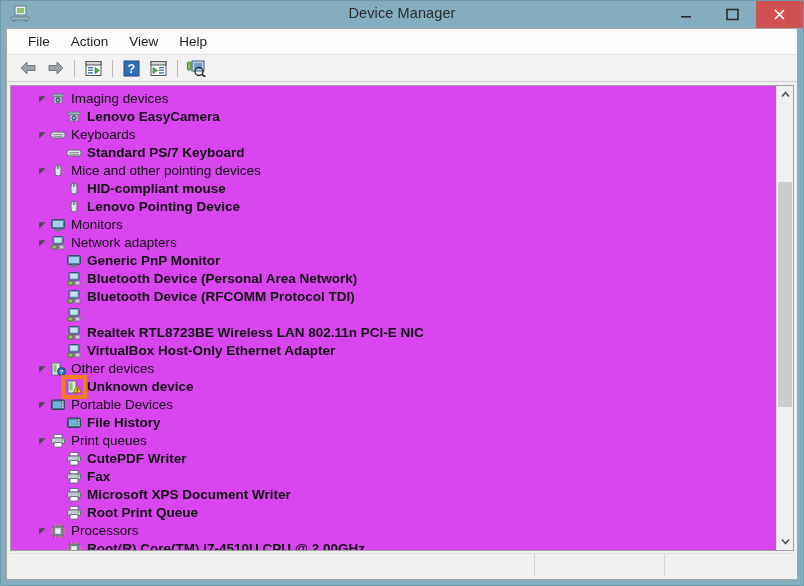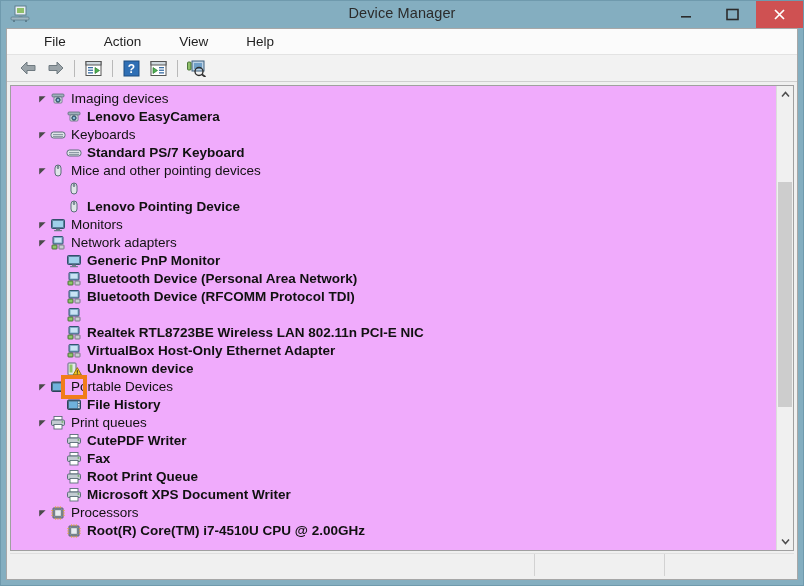--- a/index.html
+++ b/index.html
@@ -68,22 +68,21 @@
   }
 
   
   #menubar {
     height: 26px;
     flex: 0 0 26px;
     background: #fbfbfb;
     border-bottom: 1px solid #e3e3e3;
     display: flex;
     align-items: center;
-    padding-left: 28px;
-    gap: 17px;
+    padding-left: 12px;
   }
   .menu-item {
     font-size: 13.5px;
     color: #1f1f1f;
     padding: 3px 9px;
     margin-right: 3px;
     cursor: default;
   }
 
   
@@ -103,21 +102,21 @@
   }
   .tb-sep {
     width: 1px; height: 17px;
     background: #b9b9b9;
     margin: 0 5px;
   }
 
   
   #treewrap {
     flex: 1 1 auto;
-    background: #f0abfc;
+    background: #d946ef;
     border: 1px solid #a0a0a0;
     margin: 3px 3px 0 3px;
     position: relative;
     display: flex;
     overflow: hidden;
   }
   #tree {
     flex: 1 1 auto;
     position: relative;
     overflow: hidden;
@@ -388,20 +387,21 @@
             <span class="tlabel">Mice and other pointing devices</span>
           </div>
           <div class="row lvl2">
             <span class="ticon">
               <svg width="16" height="16" viewBox="0 0 16 16">
                 <path d="M5 5 q0-3 3-3 q3 0 3 3 v5 q0 3 -3 3 q-3 0 -3 -3 z" fill="#dfe4e8" stroke="#5b6d78" stroke-width="1"></path>
                 <line x1="8" y1="2.2" x2="8" y2="6" stroke="#5b6d78" stroke-width="0.9"></line>
                 <rect x="7.2" y="3" width="1.6" height="2.4" rx="0.7" fill="#9aa8b2" stroke="#5b6d78" stroke-width="0.6"></rect>
               </svg>
             </span>
+            <span class="tlabel">HID-compliant mouse</span>
           </div>
           <div class="row lvl2">
             <span class="ticon">
               <svg width="16" height="16" viewBox="0 0 16 16">
                 <path d="M5 5 q0-3 3-3 q3 0 3 3 v5 q0 3 -3 3 q-3 0 -3 -3 z" fill="#dfe4e8" stroke="#5b6d78" stroke-width="1"></path>
                 <line x1="8" y1="2.2" x2="8" y2="6" stroke="#5b6d78" stroke-width="0.9"></line>
                 <rect x="7.2" y="3" width="1.6" height="2.4" rx="0.7" fill="#9aa8b2" stroke="#5b6d78" stroke-width="0.6"></rect>
               </svg>
             </span>
             <span class="tlabel">Lenovo Pointing Device</span>
@@ -495,20 +495,36 @@
           <div class="row lvl2">
             <span class="ticon">
               <svg width="16" height="16" viewBox="0 0 16 16">
                 <rect x="3" y="1.5" width="10" height="7.5" rx="0.8" fill="#7fa8c8" stroke="#33556f" stroke-width="1"></rect>
                 <rect x="4.5" y="3" width="7" height="4.5" fill="#c9e3f4"></rect>
                 <rect x="2" y="10" width="5" height="4" rx="0.6" fill="#8fc46a" stroke="#3d6a2c" stroke-width="0.9"></rect>
                 <rect x="9" y="10" width="5" height="4" rx="0.6" fill="#c9cdd1" stroke="#6b7278" stroke-width="0.9"></rect>
               </svg>
             </span>
             <span class="tlabel">VirtualBox Host-Only Ethernet Adapter</span>
+          </div>
+          <div class="row lvl1">
+            <span class="arrow">
+              <svg width="9" height="9" viewBox="0 0 9 9">
+                <path d="M1.2 1.2 L7.6 1.2 L1.2 7.6 Z" fill="#4a4a4a"></path>
+              </svg>
+            </span>
+            <span class="ticon">
+              <svg width="16" height="16" viewBox="0 0 16 16">
+                <rect x="2" y="2" width="8" height="12" rx="0.8" fill="#e6e9ec" stroke="#5b6d78" stroke-width="1"></rect>
+                <rect x="3.5" y="3.5" width="3" height="8" fill="#8fc46a"></rect>
+                <circle cx="11.5" cy="10.5" r="4" fill="#2f6fb5" stroke="#17406b" stroke-width="0.8"></circle>
+                <text x="11.5" y="13" font-family="Liberation Sans, sans-serif" font-size="6.2" font-weight="bold" fill="#ffffff" text-anchor="middle">?</text>
+              </svg>
+            </span>
+            <span class="tlabel">Other devices</span>
           </div>
           <div class="row lvl2">
             <span class="ticon">
               <svg width="16" height="16" viewBox="0 0 16 16">
                 <rect x="2" y="2" width="8" height="12" rx="0.8" fill="#e6e9ec" stroke="#5b6d78" stroke-width="1"></rect>
                 <rect x="3.5" y="3.5" width="3" height="8" fill="#8fc46a"></rect>
                 <path d="M11.3 6.6 L15.4 13.8 L7.2 13.8 Z" fill="#f2c522" stroke="#8a6a06" stroke-width="0.9" stroke-linejoin="round"></path>
                 <rect x="10.8" y="9.2" width="1" height="2.6" fill="#2b2b2b"></rect>
                 <rect x="10.8" y="12.3" width="1" height="1" fill="#2b2b2b"></rect>
               </svg>
@@ -584,32 +600,32 @@
           </div>
           <div class="row lvl2">
             <span class="ticon">
               <svg width="16" height="16" viewBox="0 0 16 16">
                 <rect x="4" y="1.5" width="8" height="3.5" fill="#ffffff" stroke="#5b6d78" stroke-width="0.9"></rect>
                 <rect x="1.5" y="5" width="13" height="5.5" rx="1.2" fill="#c3cbd2" stroke="#5b6d78" stroke-width="1"></rect>
                 <rect x="4" y="9.5" width="8" height="4.5" fill="#ffffff" stroke="#5b6d78" stroke-width="0.9"></rect>
                 <rect x="11.6" y="6.3" width="1.6" height="1.3" fill="#5fa64f"></rect>
               </svg>
             </span>
-            <span class="tlabel">Root Print Queue</span>
+            <span class="tlabel">Microsoft XPS Document Writer</span>
           </div>
           <div class="row lvl2">
             <span class="ticon">
               <svg width="16" height="16" viewBox="0 0 16 16">
                 <rect x="4" y="1.5" width="8" height="3.5" fill="#ffffff" stroke="#5b6d78" stroke-width="0.9"></rect>
                 <rect x="1.5" y="5" width="13" height="5.5" rx="1.2" fill="#c3cbd2" stroke="#5b6d78" stroke-width="1"></rect>
                 <rect x="4" y="9.5" width="8" height="4.5" fill="#ffffff" stroke="#5b6d78" stroke-width="0.9"></rect>
                 <rect x="11.6" y="6.3" width="1.6" height="1.3" fill="#5fa64f"></rect>
               </svg>
             </span>
-            <span class="tlabel">Microsoft XPS Document Writer</span>
+            <span class="tlabel">Root Print Queue</span>
           </div>
           <div class="row lvl1">
             <span class="arrow">
               <svg width="9" height="9" viewBox="0 0 9 9">
                 <path d="M1.2 1.2 L7.6 1.2 L1.2 7.6 Z" fill="#4a4a4a"></path>
               </svg>
             </span>
             <span class="ticon">
               <svg width="16" height="16" viewBox="0 0 16 16">
                 <rect x="3" y="3" width="10" height="10" rx="0.6" fill="#9aa6ae" stroke="#4e5b64" stroke-width="1"></rect>

